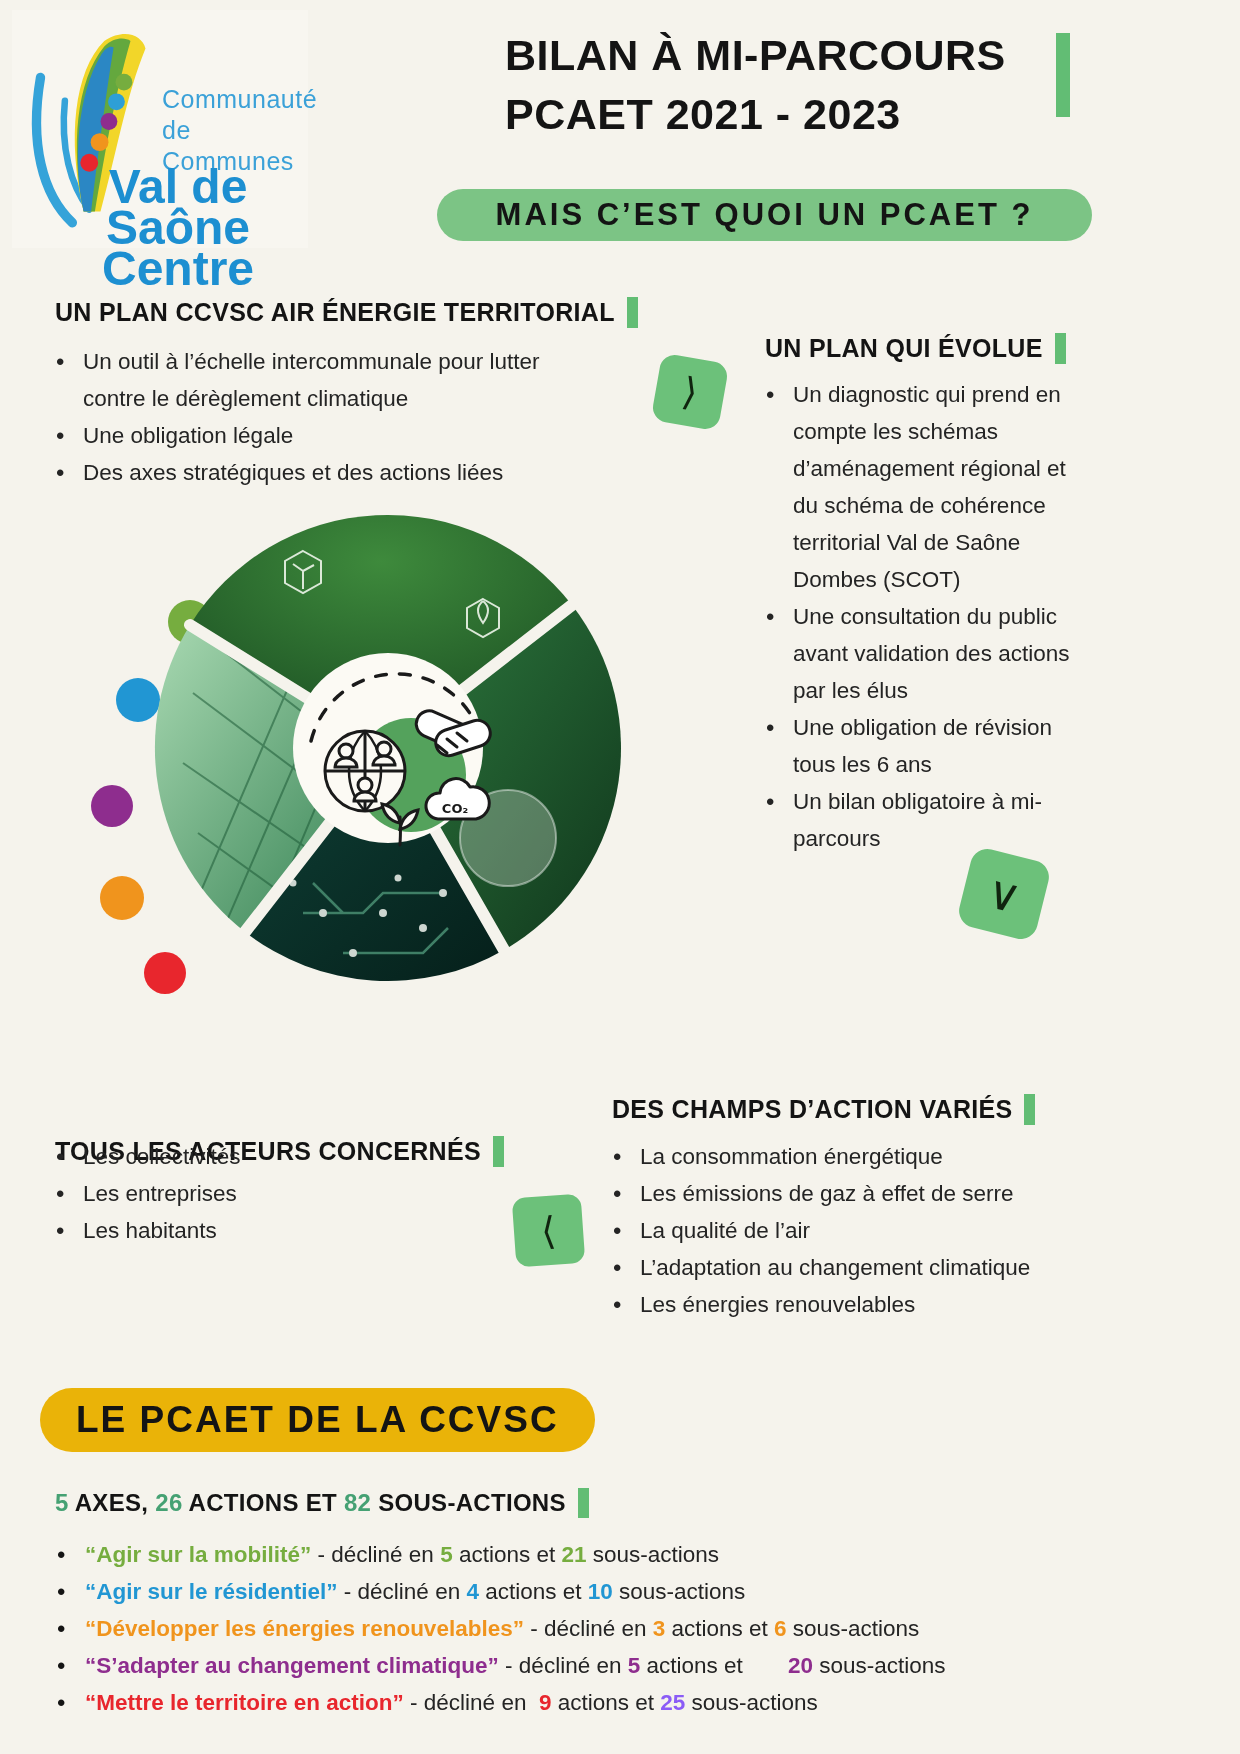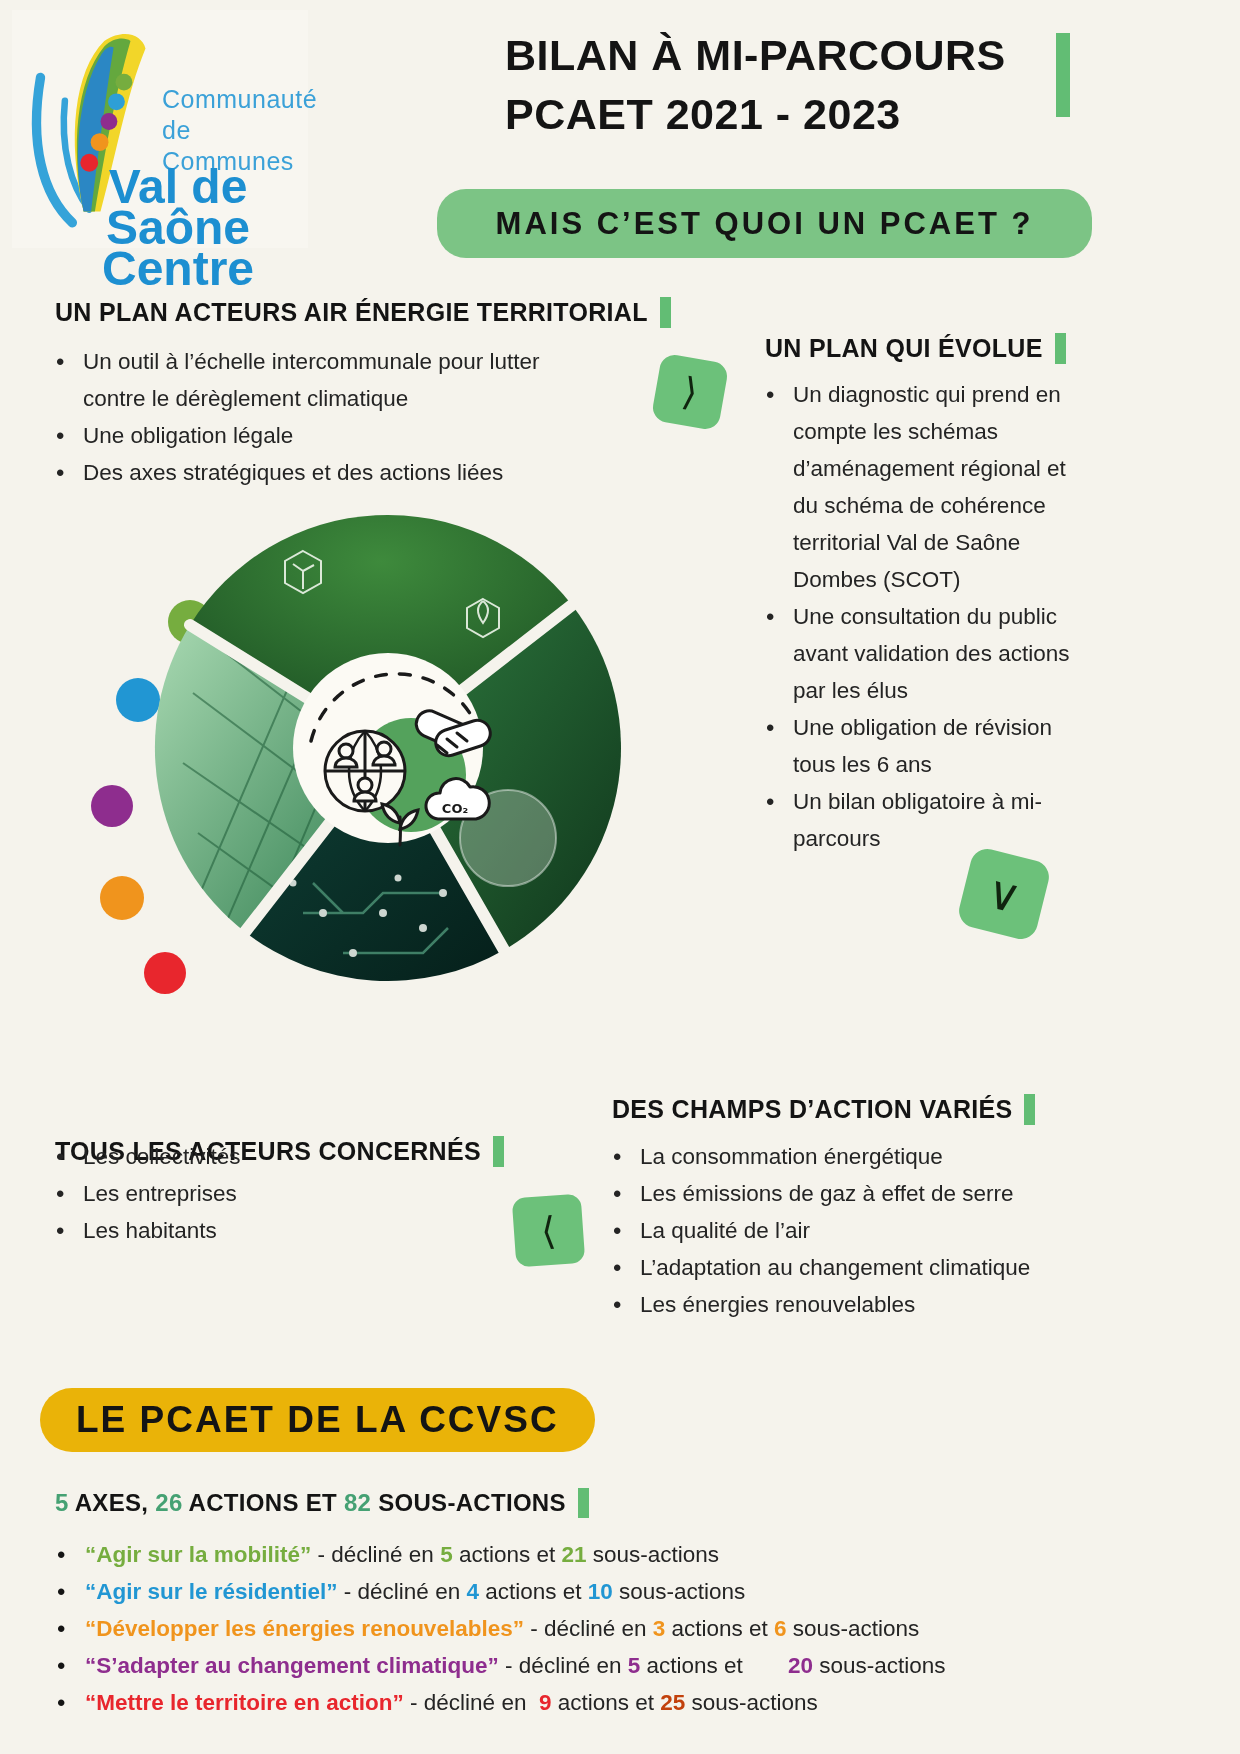--- a/index.html
+++ b/index.html
@@ -10,21 +10,21 @@
   
   .logo-block{left:12px;top:10px;width:296px;height:238px;background:#f8f6f0;}
   .logo-org{left:150px;top:74px;font-size:25px;line-height:31px;color:#3ba1d8;letter-spacing:.5px;}
   .logo-name{right:10px;top:156px;width:240px;text-align:center;font-size:48px;line-height:41px;
              font-weight:bold;color:#1d8fd1;}
 
   
   .main-title{left:505px;top:26px;font-size:43px;line-height:59px;font-weight:800;
               letter-spacing:.5px;color:#141414;white-space:nowrap;}
   .title-bar{left:1056px;top:33px;width:14px;height:84px;background:#62bd74;}
-  .question-pill{left:437px;top:189px;width:655px;height:69px;background:#7cc485;border-radius:29px;
+  .question-pill{left:437px;top:189px;width:655px;height:52px;background:#7cc485;border-radius:29px;
               display:flex;align-items:center;justify-content:center;font-size:31px;font-weight:800;
               letter-spacing:3px;color:#141414;white-space:nowrap;}
 
   .sec-head{display:flex;align-items:center;gap:12px;font-size:25px;font-weight:800;
             letter-spacing:.3px;color:#141414;white-space:nowrap;}
   .hbar{width:11px;height:31px;background:#62bd74;flex:none;}
 
   ul.blist{list-style:none;margin:0;padding:0;}
   ul.blist li{position:relative;padding-left:28px;font-size:22.5px;line-height:37px;color:#242424;}
   ul.blist li::before{content:"•";position:absolute;left:1px;top:0;font-size:24px;}
@@ -90,21 +90,21 @@
     <div class="abs logo-name"><span>Val de Saône</span><br><span>Centre</span></div>
   </div>
 
   <div class="abs main-title">
     <span>BILAN À MI-PARCOURS</span><br><span>PCAET 2021 - 2023</span>
   </div>
   <div class="abs title-bar"></div>
   <div class="abs question-pill">MAIS C’EST QUOI UN PCAET ?</div>
 
   <div class="abs sec-head pos-plan-climat-head">
-    <span>UN PLAN ACTEURS AIR ÉNERGIE TERRITORIAL</span>
+    <span>UN PLAN CCVSC AIR ÉNERGIE TERRITORIAL</span>
     <span class="hbar"></span>
   </div>
   <ul class="abs blist pos-plan-climat-list">
       <li>Un outil à l’échelle intercommunale pour lutter contre le dérèglement climatique</li>
       <li>Une obligation légale</li>
       <li>Des axes stratégiques et des actions liées</li>
     </ul>
 
   <div class="abs sec-head pos-evolue-head">
     <span>UN PLAN QUI ÉVOLUE</span>
@@ -256,16 +256,16 @@
   <div class="abs ccvsc-pill">LE PCAET DE LA CCVSC</div>
   <div class="abs stats-line">
     <span style="display:flex"><span class="num">5</span><span> AXES, </span><span class="num">26</span><span> ACTIONS ET </span><span class="num">82</span><span> SOUS-ACTIONS</span></span>
     <span class="stats-bar"></span>
   </div>
   <ul class="axes">
       <li><span class="bold" style="color: rgb(118, 173, 63);">“Agir sur la mobilité”</span><span> - décliné en </span><span class="bold" style="color: rgb(118, 173, 63);">5</span><span> actions et </span><span class="bold" style="color: rgb(118, 173, 63);">21</span><span> sous-actions</span></li>
       <li><span class="bold" style="color: rgb(33, 150, 211);">“Agir sur le résidentiel”</span><span> - décliné en </span><span class="bold" style="color: rgb(33, 150, 211);">4</span><span> actions et </span><span class="bold" style="color: rgb(33, 150, 211);">10</span><span> sous-actions</span></li>
       <li><span class="bold" style="color: rgb(240, 148, 29);">“Développer les énergies renouvelables”</span><span> - décliné en </span><span class="bold" style="color: rgb(240, 148, 29);">3</span><span> actions et </span><span class="bold" style="color: rgb(240, 148, 29);">6</span><span> sous-actions</span></li>
       <li><span class="bold" style="color: rgb(142, 45, 142);">“S’adapter au changement climatique”</span><span> - décliné en </span><span class="bold" style="color: rgb(142, 45, 142);">5</span><span> actions et </span><span class="bold" style="color: rgb(142, 45, 142); margin-left: 39px;">20</span><span> sous-actions</span></li>
-      <li><span class="bold" style="color: rgb(232, 38, 45);">“Mettre le territoire en action”</span><span> - décliné en  </span><span class="bold" style="color: rgb(232, 38, 45);">9</span><span> actions et </span><span class="bold" style="color: #c2410c;">25</span><span> sous-actions</span></li>
+      <li><span class="bold" style="color: rgb(232, 38, 45);">“Mettre le territoire en action”</span><span> - décliné en  </span><span class="bold" style="color: rgb(232, 38, 45);">9</span><span> actions et </span><span class="bold" style="color: #8b5cf6;">25</span><span> sous-actions</span></li>
     </ul>
 
 </div>
 
 </body></html>

